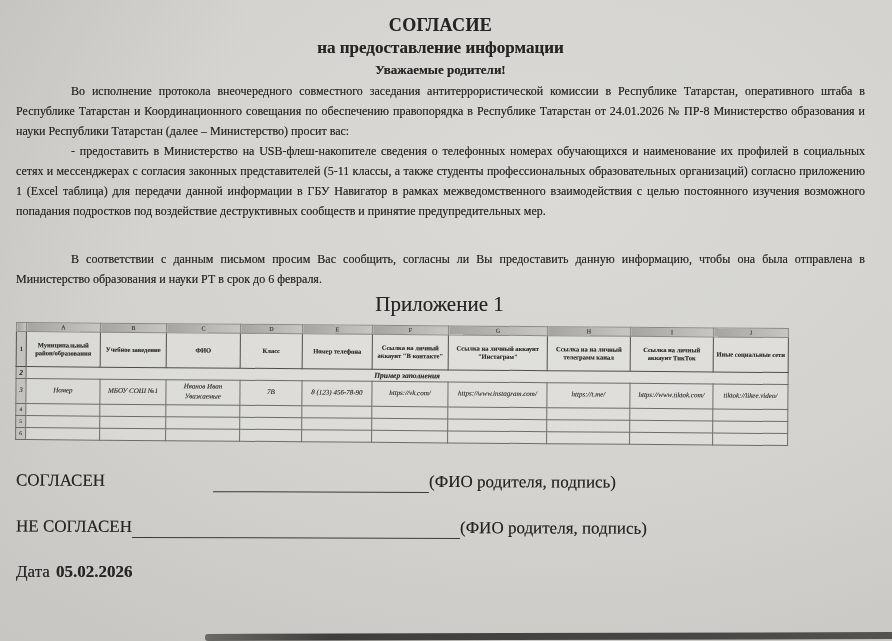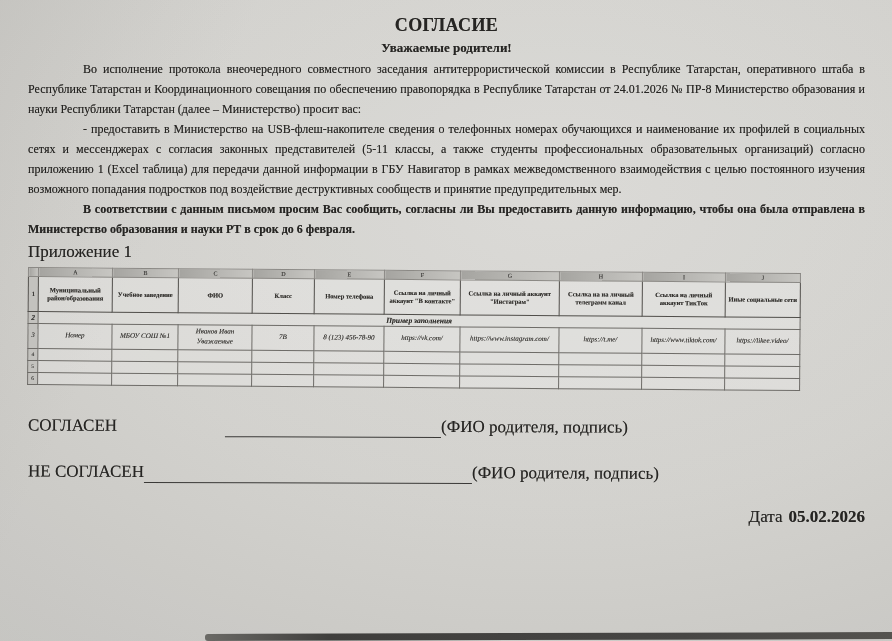--- a/index.html
+++ b/index.html
@@ -5,35 +5,35 @@
   html,body{margin:0;padding:0;}
   body{
     width:892px;height:641px;overflow:hidden;
     font-family:"Liberation Serif", serif;
     background:
       radial-gradient(ellipse 900px 600px at 62% 30%, #d9d8d4 0%, #d0cfcb 52%, #c2c1bd 100%);
   }
   .photo{position:relative;width:892px;height:641px;}
   .paper{
     position:absolute;inset:0;
-    padding:14px 27px 0 28px;
+    padding:14px 27px 0 16px;
     color:#262523;
     text-shadow:0 0 .6px rgba(45,43,40,.55);
     background:linear-gradient(115deg, rgba(160,158,154,.18) 0%, rgba(255,255,255,0) 22%),
                linear-gradient(0deg, rgba(255,255,255,.06), rgba(255,255,255,.06));
   }
   .title{ text-align:center;font-weight:bold;font-size:18px;line-height:23px;letter-spacing:.4px;}
   .subtitle{text-align:center;font-weight:bold;font-size:17px;line-height:22px;}
   .salutation{text-align:center;font-weight:bold;font-size:13px;line-height:22px;}
   p.body{
     margin:0;text-align:justify;text-indent:55px;
     font-size:12px;line-height:20px;
   }
-  p.body.strong{font-weight:bold;}
-  .appendix{ text-align:left;font-size:17px;margin:3px 2px 5px 0;}
+  p.body.strong{font-weight:normal;margin-top:28px;}
+  .appendix{ text-align:center;font-size:21px;margin:3px 2px 5px 0;}
   
   .table-wrap{transform:rotate(.45deg);transform-origin:0 0;}
   table.sheet{
     border-collapse:collapse;table-layout:fixed;width:772px;
     background:rgba(255,255,255,.22);
     color:#312f2c;
   }
   table.sheet td{border:1px solid #6e6c68;padding:0 2px;overflow:hidden;}
   tr.letters td{
     height:8px;font-size:6px;line-height:7px;text-align:center;color:#3c3b39;
@@ -51,36 +51,37 @@
   tr.caption td{height:11px;font-size:7.5px;font-style:italic;font-weight:bold;text-align:center;line-height:1;}
   tr.data td{height:24px;font-size:7px;font-style:italic;text-align:center;vertical-align:middle;line-height:1.4;}
   tr.empty td{height:11px;}
   
   .sig-row{display:flex;align-items:flex-end;font-size:17px;line-height:22px;margin-top:0;transform:rotate(.2deg);}
   .sig-row.first{margin-top:31px;}
   .sig-row.second{margin-top:24px;}
   .sig-line{display:inline-block;border-bottom:1.3px solid #3a3937;height:19px;}
   .sig-line.agree{width:216px;margin-left:108px;}
   .sig-line.disagree{width:328px;}
-  .date-row{margin-top:23px;font-size:17px;text-align:right;}
+  .date-row{margin-top:23px;font-size:17px;}
   .date-row b{margin-left:6px;}
   .photo-edge{
     position:absolute;bottom:1px;left:205px;right:0;height:7px;
     background:linear-gradient(90deg,#6b6a66 0%,#3f3e3c 18%,#474644 70%,#55534f 100%);
     border-radius:3px 0 0 3px;
     transform:rotate(-.15deg);
   }
 </style>
 </head>
 <body>
 
 <div class="photo">
   <div class="paper">
 
     <div class="title">СОГЛАСИЕ</div>
+    <div class="subtitle">на предоставление информации</div>
     <div class="salutation">Уважаемые родители!</div>
 
     <p class="body">Во исполнение протокола внеочередного совместного заседания антитеррористической комиссии в Республике Татарстан, оперативного штаба в Республике Татарстан и Координационного совещания по обеспечению правопорядка в Республике Татарстан от 24.01.2026 № ПР-8 Министерство образования и науки Республики Татарстан (далее – Министерство) просит вас:</p>
     <p class="body">- предоставить в Министерство на USB-флеш-накопителе сведения о телефонных номерах обучающихся и наименование их профилей в социальных сетях и мессенджерах с согласия законных представителей (5-11 классы, а также студенты профессиональных образовательных организаций) согласно приложению 1 (Excel таблица) для передачи данной информации в ГБУ Навигатор в рамках межведомственного взаимодействия с целью постоянного изучения возможного попадания подростков под воздействие деструктивных сообществ и принятие предупредительных мер.</p>
     <p class="body strong">В соответствии с данным письмом просим Вас сообщить, согласны ли Вы предоставить данную информацию, чтобы она была отправлена в Министерство образования и науки РТ в срок до 6 февраля.</p>
 
     <div class="appendix">Приложение 1</div>
 
     <div class="table-wrap">
       <table class="sheet">
@@ -132,21 +133,21 @@
           <td class="rownum">3</td>
           <td>Номер</td>
           <td>МБОУ СОШ №1</td>
           <td>Иванов Иван Уважаемые</td>
           <td>7В</td>
           <td>8 (123) 456-78-90</td>
           <td>https://vk.com/</td>
           <td>https://www.instagram.com/</td>
           <td>https://t.me/</td>
           <td>https://www.tiktok.com/</td>
-          <td>https://likee.video/</td>
+          <td>tiktok://likee.video/</td>
         </tr>
         <tr class="empty">
           <td class="rownum">4</td>
           <td></td>
               <td></td>
           <td></td>
               <td></td>
           <td></td>
               <td></td>
           <td></td>

